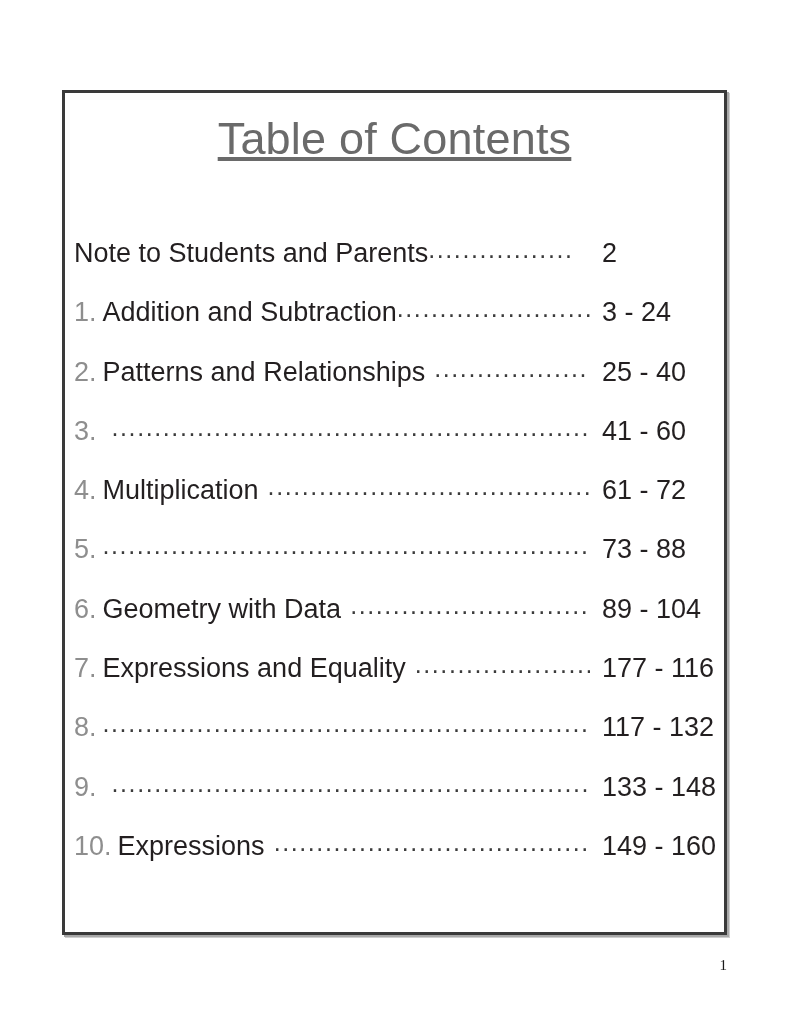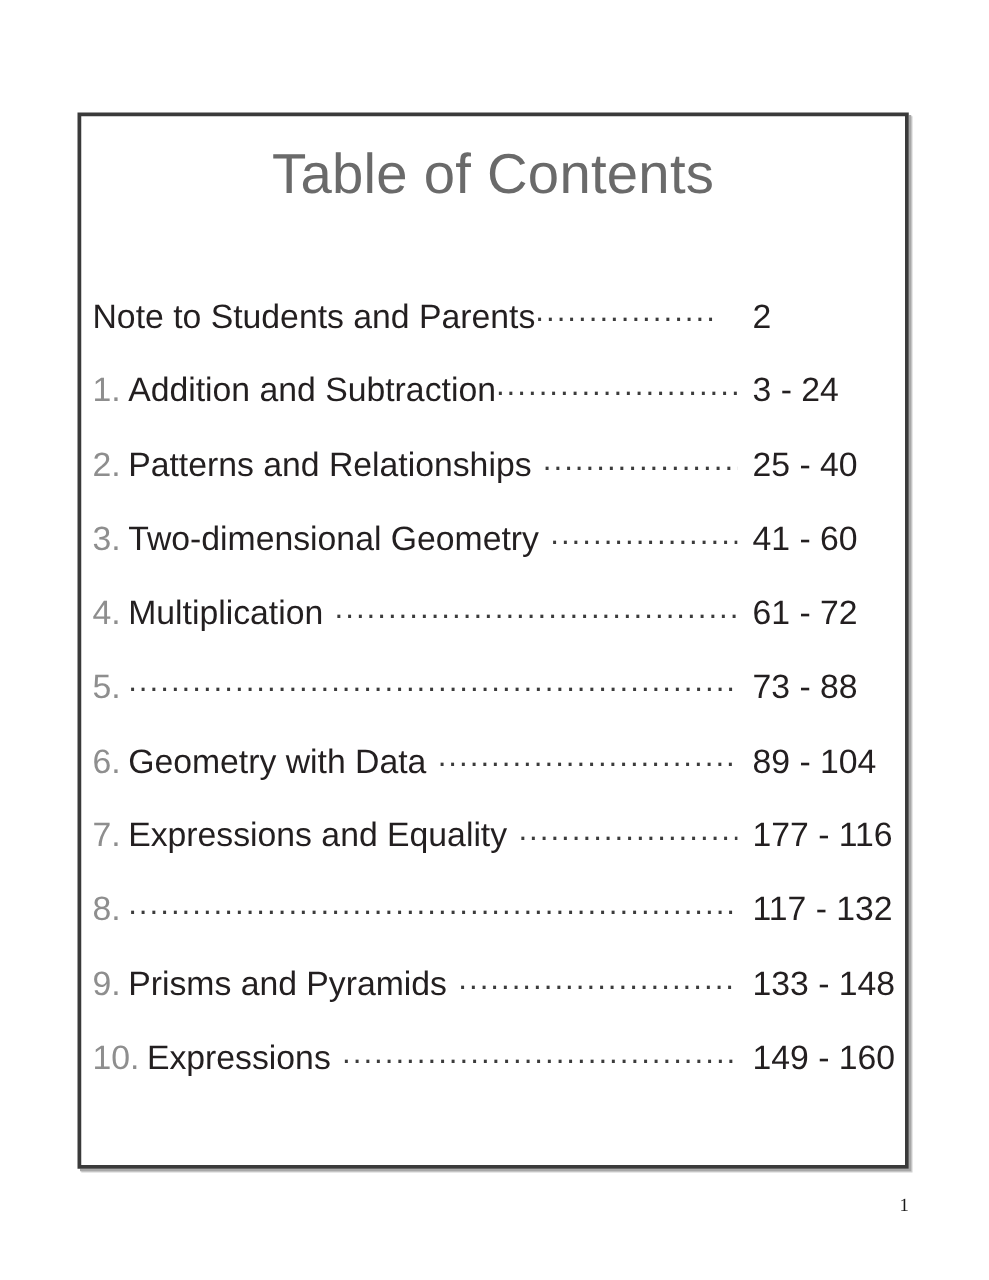--- a/index.html
+++ b/index.html
@@ -44,20 +44,21 @@
     left: 0;
     top: 22px;
     width: 100%;
     text-align: center;
     font-size: 45px;
     font-weight: 400;
     color: #6a6a6a;
     letter-spacing: 0.2px;
     line-height: 1.05;
     white-space: nowrap;
+    text-decoration: underline;
   }
 
   
   #toc-entries {
     position: absolute;
     left: 9px;
     top: 142px;
     width: 646px;
   }
 
@@ -154,21 +155,20 @@
         </div>
         <div class="toc-entry">
           <span class="entry-num">2.</span>
           <span class="entry-label">Patterns and Relationships</span>
           <span class="entry-gap wide"></span>
           <span class="entry-leader"></span>
           <span class="entry-pages">25 - 40</span>
         </div>
         <div class="toc-entry">
           <span class="entry-num">3.</span>
-          <span class="entry-label">Two-dimensional Geometry</span>
           <span class="entry-gap wide"></span>
           <span class="entry-leader"></span>
           <span class="entry-pages">41 - 60</span>
         </div>
         <div class="toc-entry">
           <span class="entry-num">4.</span>
           <span class="entry-label">Multiplication</span>
           <span class="entry-gap wide"></span>
           <span class="entry-leader"></span>
           <span class="entry-pages">61 - 72</span>
@@ -194,21 +194,20 @@
           <span class="entry-pages">177 - 116</span>
         </div>
         <div class="toc-entry">
           <span class="entry-num">8.</span>
           <span class="entry-gap"></span>
           <span class="entry-leader"></span>
           <span class="entry-pages">117 - 132</span>
         </div>
         <div class="toc-entry">
           <span class="entry-num">9.</span>
-          <span class="entry-label">Prisms and Pyramids</span>
           <span class="entry-gap wide"></span>
           <span class="entry-leader"></span>
           <span class="entry-pages">133 - 148</span>
         </div>
         <div class="toc-entry">
           <span class="entry-num">10.</span>
           <span class="entry-label">Expressions</span>
           <span class="entry-gap wide"></span>
           <span class="entry-leader"></span>
           <span class="entry-pages">149 - 160</span>

